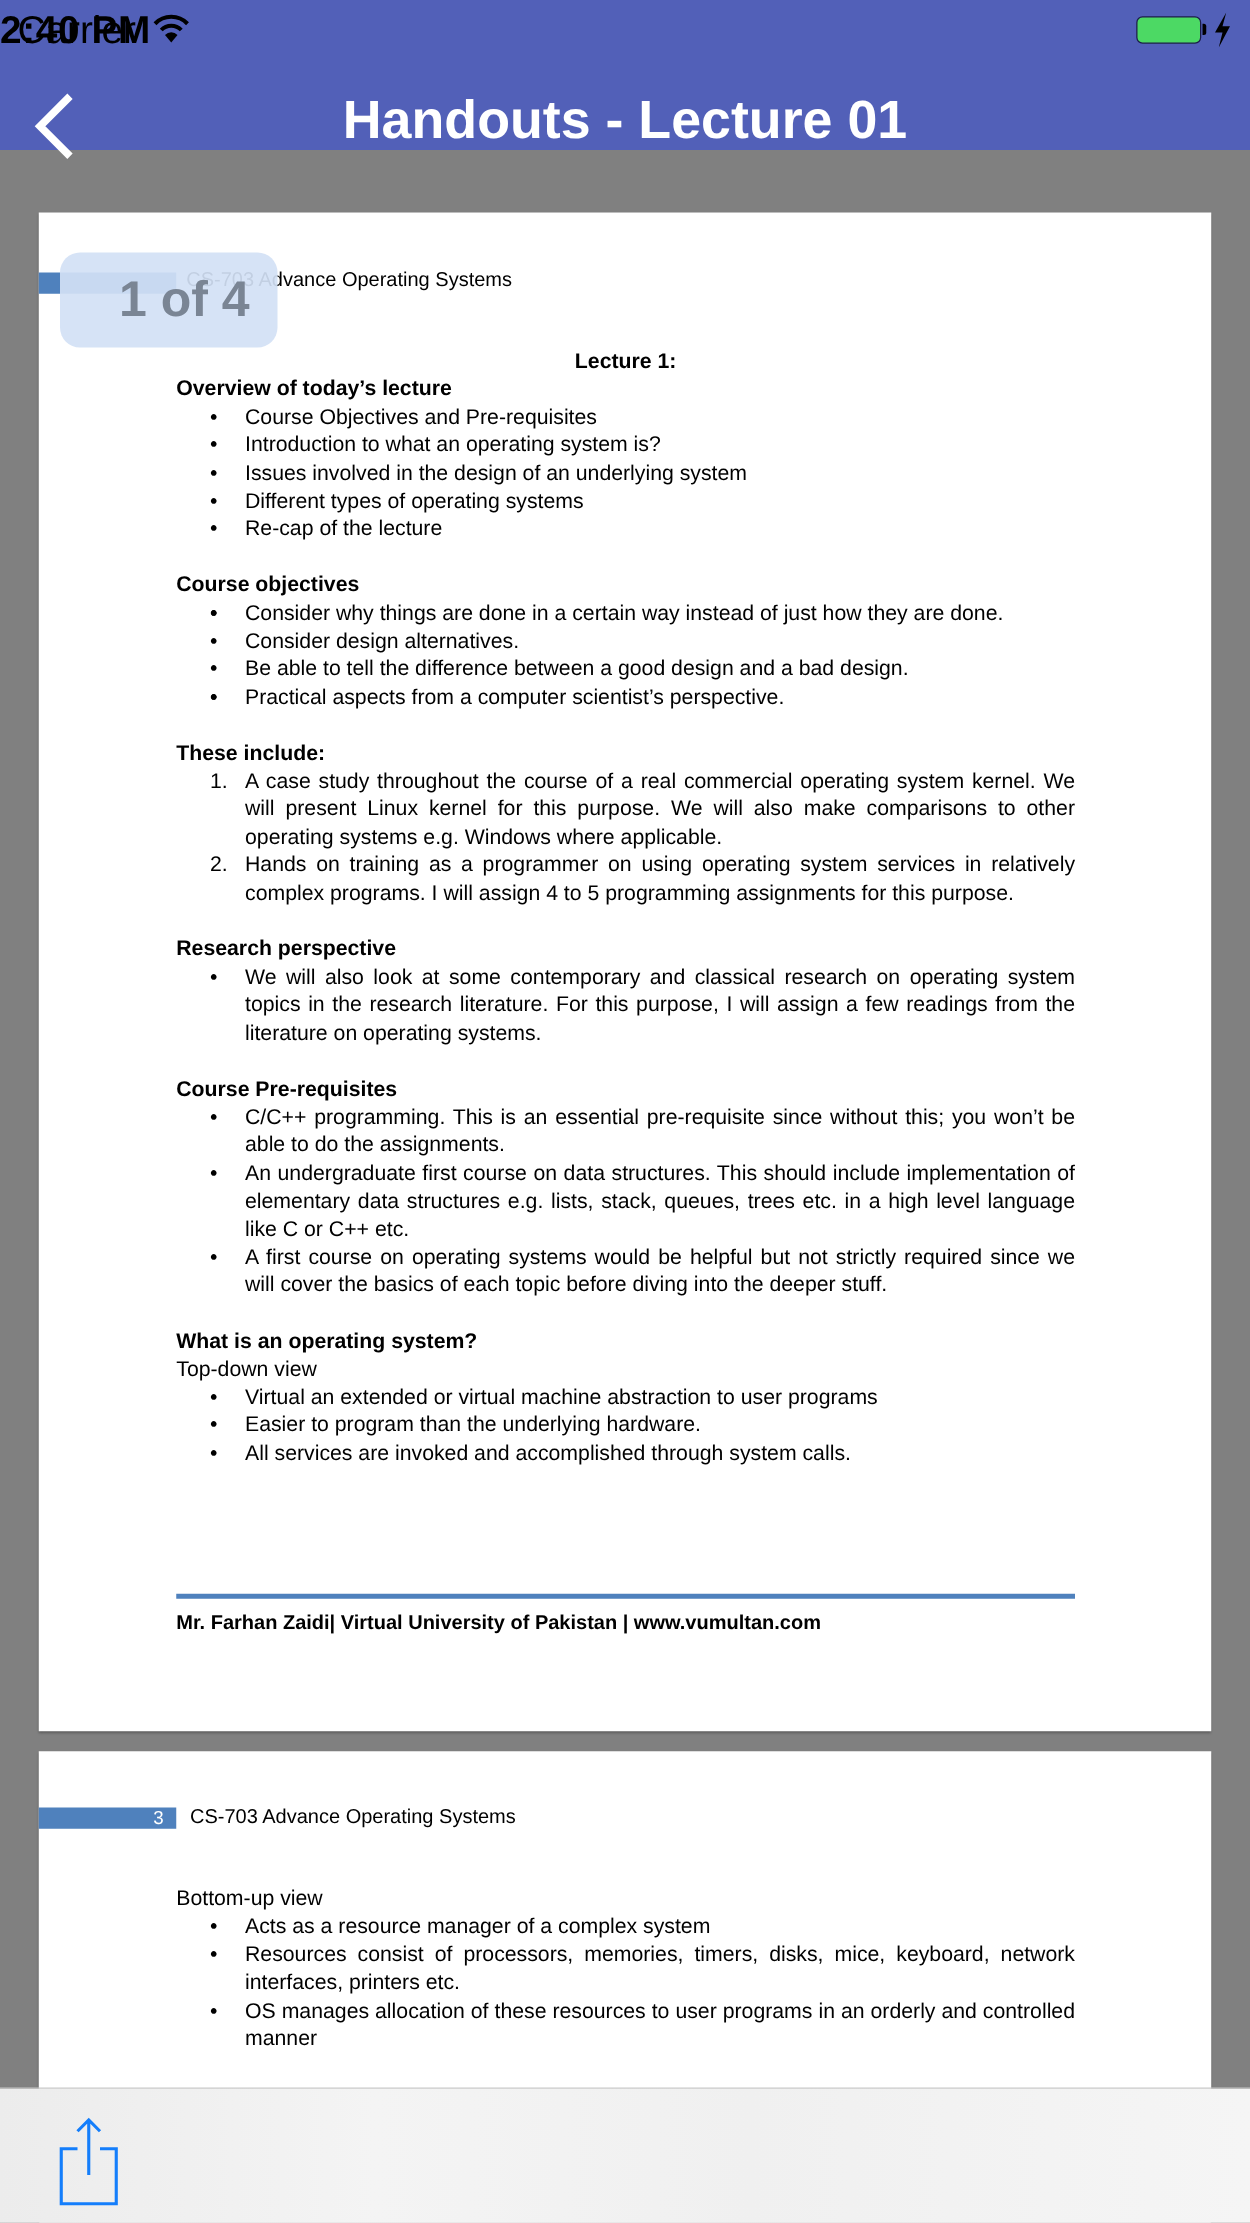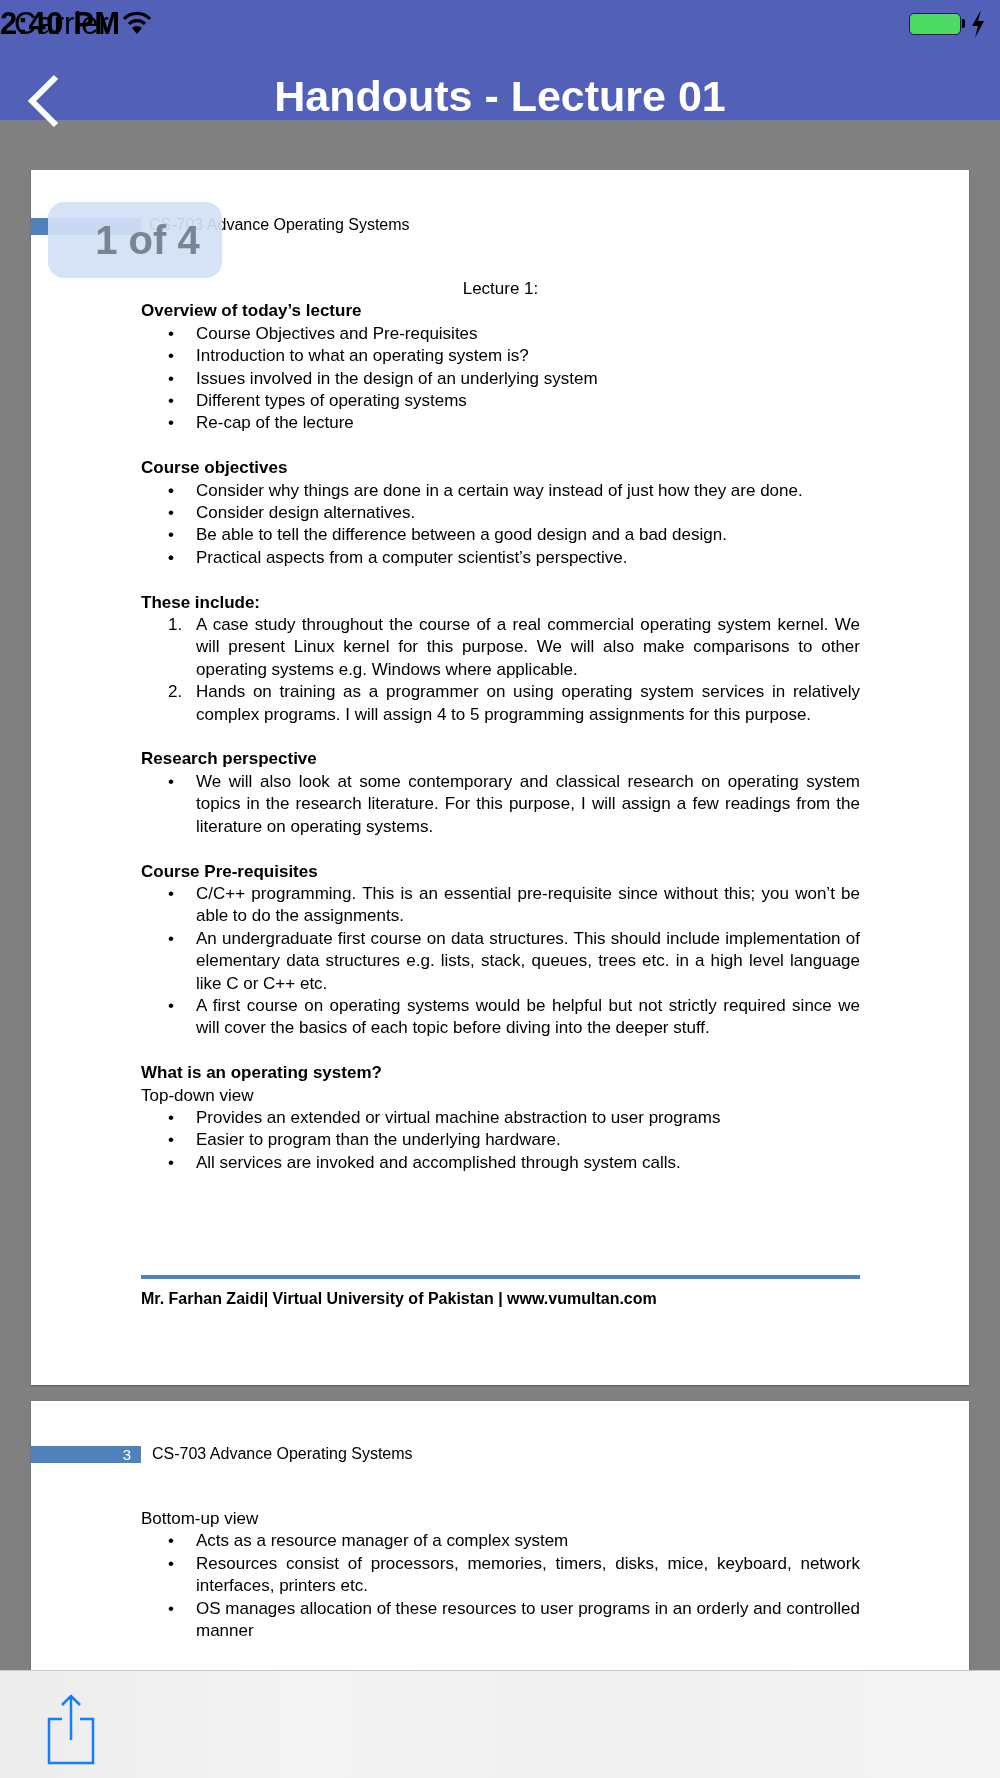--- a/index.html
+++ b/index.html
@@ -14,21 +14,21 @@
   .bolt { position:absolute; left:970px; top:10px; width:16px; height:28px; }
   .nav-title { position:absolute; left:0; top:72px; width:1000px; text-align:center; color:#fff; font-size:43px; font-weight:bold; }
   .back { position:absolute; left:24px; top:74px; width:40px; height:54px; cursor:pointer; }
   .page { position:absolute; left:31px; width:938px; background:#fff; box-shadow:0 1px 2px rgba(0,0,0,0.3); }
   .p1 { top:170px; height:1215px; }
   .p2 { top:1401px; height:400px; }
   .hdr-bar { position:absolute; left:0; height:17px; background:#4f81bd; color:#fff; font-size:15px; text-align:right; box-sizing:border-box; padding-right:10px; line-height:17px; }
   .hdr-text { position:absolute; font-size:16px; color:#000; font-family:"Liberation Sans", sans-serif; }
   .doc { position:absolute; left:110px; width:719px; font-size:17px; color:#000; line-height:22.4px; }
   .doc h4 { margin:0; font-size:17px; font-weight:bold; }
-  .doc .center { text-align:center; font-weight:normal; }
+  .doc .center { text-align:center; font-weight:bold; }
   .doc ul, .doc ol { margin:0; padding:0; list-style:none; }
   .doc li { position:relative; padding-left:55px; text-align:justify; }
   .doc li .mk { position:absolute; left:27px; top:0; }
   .doc ol li .mk { left:27px; }
   .gap { height:22.4px; }
   .footer-line { position:absolute; left:110px; width:719px; height:4px; background:#4f81bd; }
   .footer-text { position:absolute; left:110px; font-size:16px; color:#000;font-weight:bold; }
   .pager { position:absolute; left:48px; top:202px; width:149px; height:76px; border-radius:16px; background:rgba(210,225,245,0.92); color:#7a8594; font-size:40px; font-weight:bold; text-align:center; line-height:76px;padding-left:25px; }
   .toolbar { position:absolute; left:0; top:1670px; width:1000px; height:108px; background:linear-gradient(90deg,#ececec,#f4f4f4 30%,#f0f0f0 60%,#f5f5f5); border-top:1px solid #c8c8c8; }
   .share { position:absolute; left:46px; top:22px; width:50px; height:72px; cursor:pointer; }
@@ -102,21 +102,21 @@
     <ul>
       <li><span class="mk">•</span><span>C/C++ programming. This is an essential pre-requisite since without this; you won’t be able to do the assignments.</span></li>
       <li><span class="mk">•</span><span>An undergraduate first course on data structures. This should include implementation of elementary data structures e.g. lists, stack, queues, trees etc. in a high level language like C or C++ etc.</span></li>
       <li><span class="mk">•</span><span>A first course on operating systems would be helpful but not strictly required since we will cover the basics of each topic before diving into the deeper stuff.</span></li>
     </ul>
     <div class="gap"></div>
 
     <h4>What is an operating system?</h4>
     <div>Top-down view</div>
     <ul>
-      <li><span class="mk">•</span><span>Provides an extended or virtual machine abstraction to user programs</span></li>
+      <li><span class="mk">•</span><span>Virtual an extended or virtual machine abstraction to user programs</span></li>
       <li><span class="mk">•</span><span>Easier to program than the underlying hardware.</span></li>
       <li><span class="mk">•</span><span>All services are invoked and accomplished through system calls.</span></li>
     </ul>
   </div>
 
   <div class="footer-line" style="top:1105px;"></div>
   <div class="footer-text" style="top:1120px;">Mr. Farhan Zaidi| Virtual University of Pakistan | www.vumultan.com</div>
 </div>
 
 <div class="page p2">

